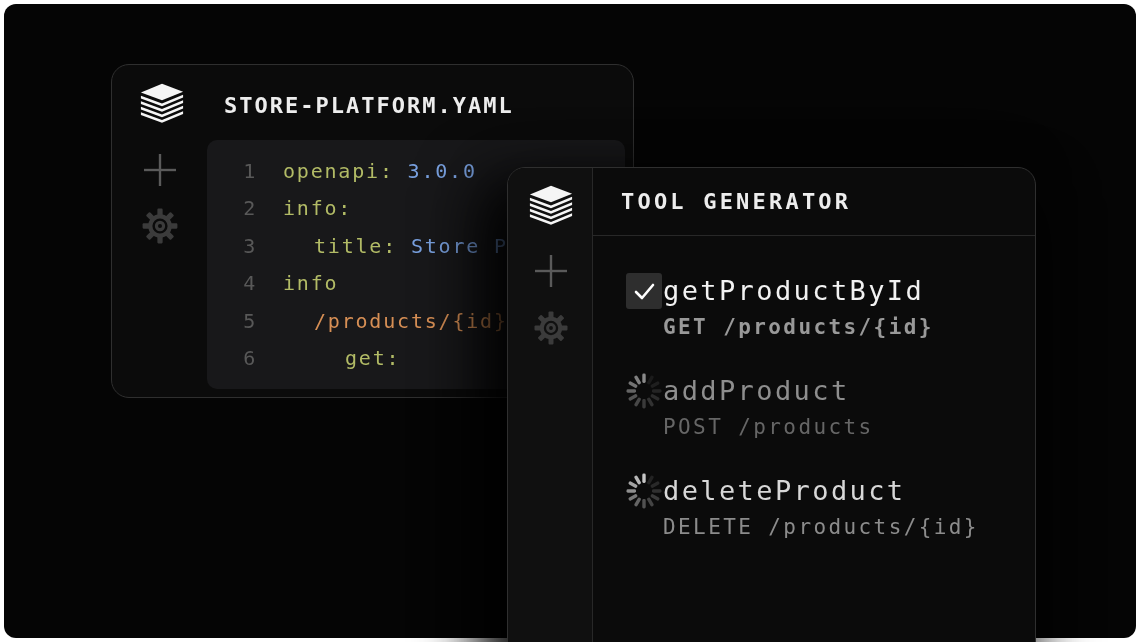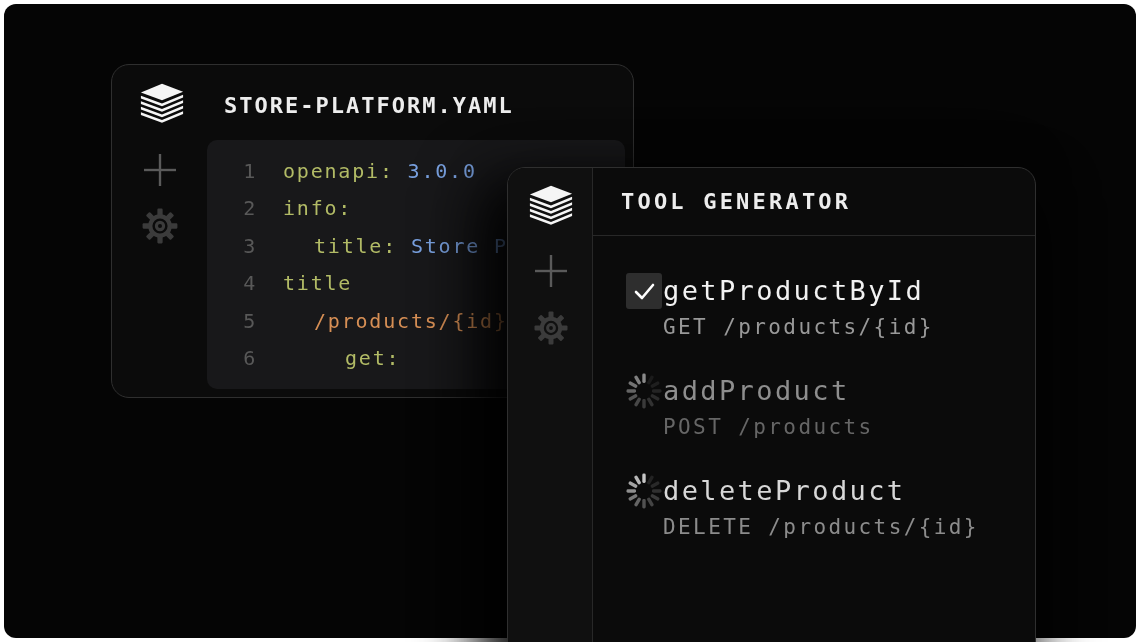--- a/index.html
+++ b/index.html
@@ -86,21 +86,21 @@
   .tool-item .tool-icon-cell { flex: none; width: 38px; height: 38px; display: flex; align-items: center; justify-content: center; }
   .checkbox {
     width: 36px; height: 36px; border-radius: 3px;
     background: var(--checkbox-bg, #2e2e2e);
     display: flex; align-items: center; justify-content: center;
   }
   .tool-name { font-size: 27px; letter-spacing: 2.4px; line-height: 38px; white-space: nowrap; }
   .tool-endpoint { font-size: 21px; letter-spacing: 2.4px; margin-top: 5px; white-space: nowrap; }
 
   .tool-item.done    .tool-name { color: var(--done-title, #f2f2f2); }
-  .tool-item.done    .tool-endpoint { color: var(--done-sub, #999999); }
+  .tool-item.done    .tool-endpoint { color: var(--done-sub, #999999); font-weight: bold; }
   .tool-item.loading .tool-name { color: var(--loading-title, #d8d8d8); }
   .tool-item.loading .tool-endpoint { color: var(--loading-sub, #8c8c8c); }
   .tool-item.loading .spinner { color: var(--loading-spinner, #c6c6c6); }
   .tool-item.pending .tool-name { color: var(--pending-title, #8e8e8e); }
   .tool-item.pending .tool-endpoint { color: var(--pending-sub, #666666); }
   .tool-item.pending .spinner { color: var(--pending-spinner, #8a8a8a); }
 </style>
 </head>
 <body>
 
@@ -138,21 +138,21 @@
         </g>
         <circle cx="18" cy="18" r="9.2" fill="none" stroke="currentColor" stroke-width="4"></circle>
         <circle cx="18" cy="18" r="3.4" fill="none" stroke="currentColor" stroke-width="3"></circle>
       </svg>
     </span>
 
     <div class="code-block" id="code-lines">
         <div class="code-line"><span class="ln">1</span><span class="code-text"><span class="tok tok-key">openapi:</span><span class="tok tok-val"> 3.0.0</span></span></div>
         <div class="code-line"><span class="ln">2</span><span class="code-text"><span class="tok tok-key">info:</span></span></div>
         <div class="code-line"><span class="ln">3</span><span class="code-text"><span class="guide"></span><span class="tok tok-key">title:</span><span class="tok tok-val"> Store Pla</span></span></div>
-        <div class="code-line"><span class="ln">4</span><span class="code-text"><span class="tok tok-key">title</span></span></div>
+        <div class="code-line"><span class="ln">4</span><span class="code-text"><span class="tok tok-key">info</span></span></div>
         <div class="code-line"><span class="ln">5</span><span class="code-text"><span class="guide"></span><span class="tok tok-path">/products/{id}:</span></span></div>
         <div class="code-line"><span class="ln">6</span><span class="code-text"><span class="guide"></span><span class="guide"></span><span class="tok tok-key">get:</span></span></div>
       </div>
   </section>
 
   <section class="panel generator">
     <div class="gen-sidebar">
       <span class="icon stack-icon">
         <svg viewBox="0 0 48 44" width="44" height="42" fill="currentColor" aria-hidden="true">
           <path d="M24 0 L47 8.5 L24 18 L1 9.5 Z"></path>

